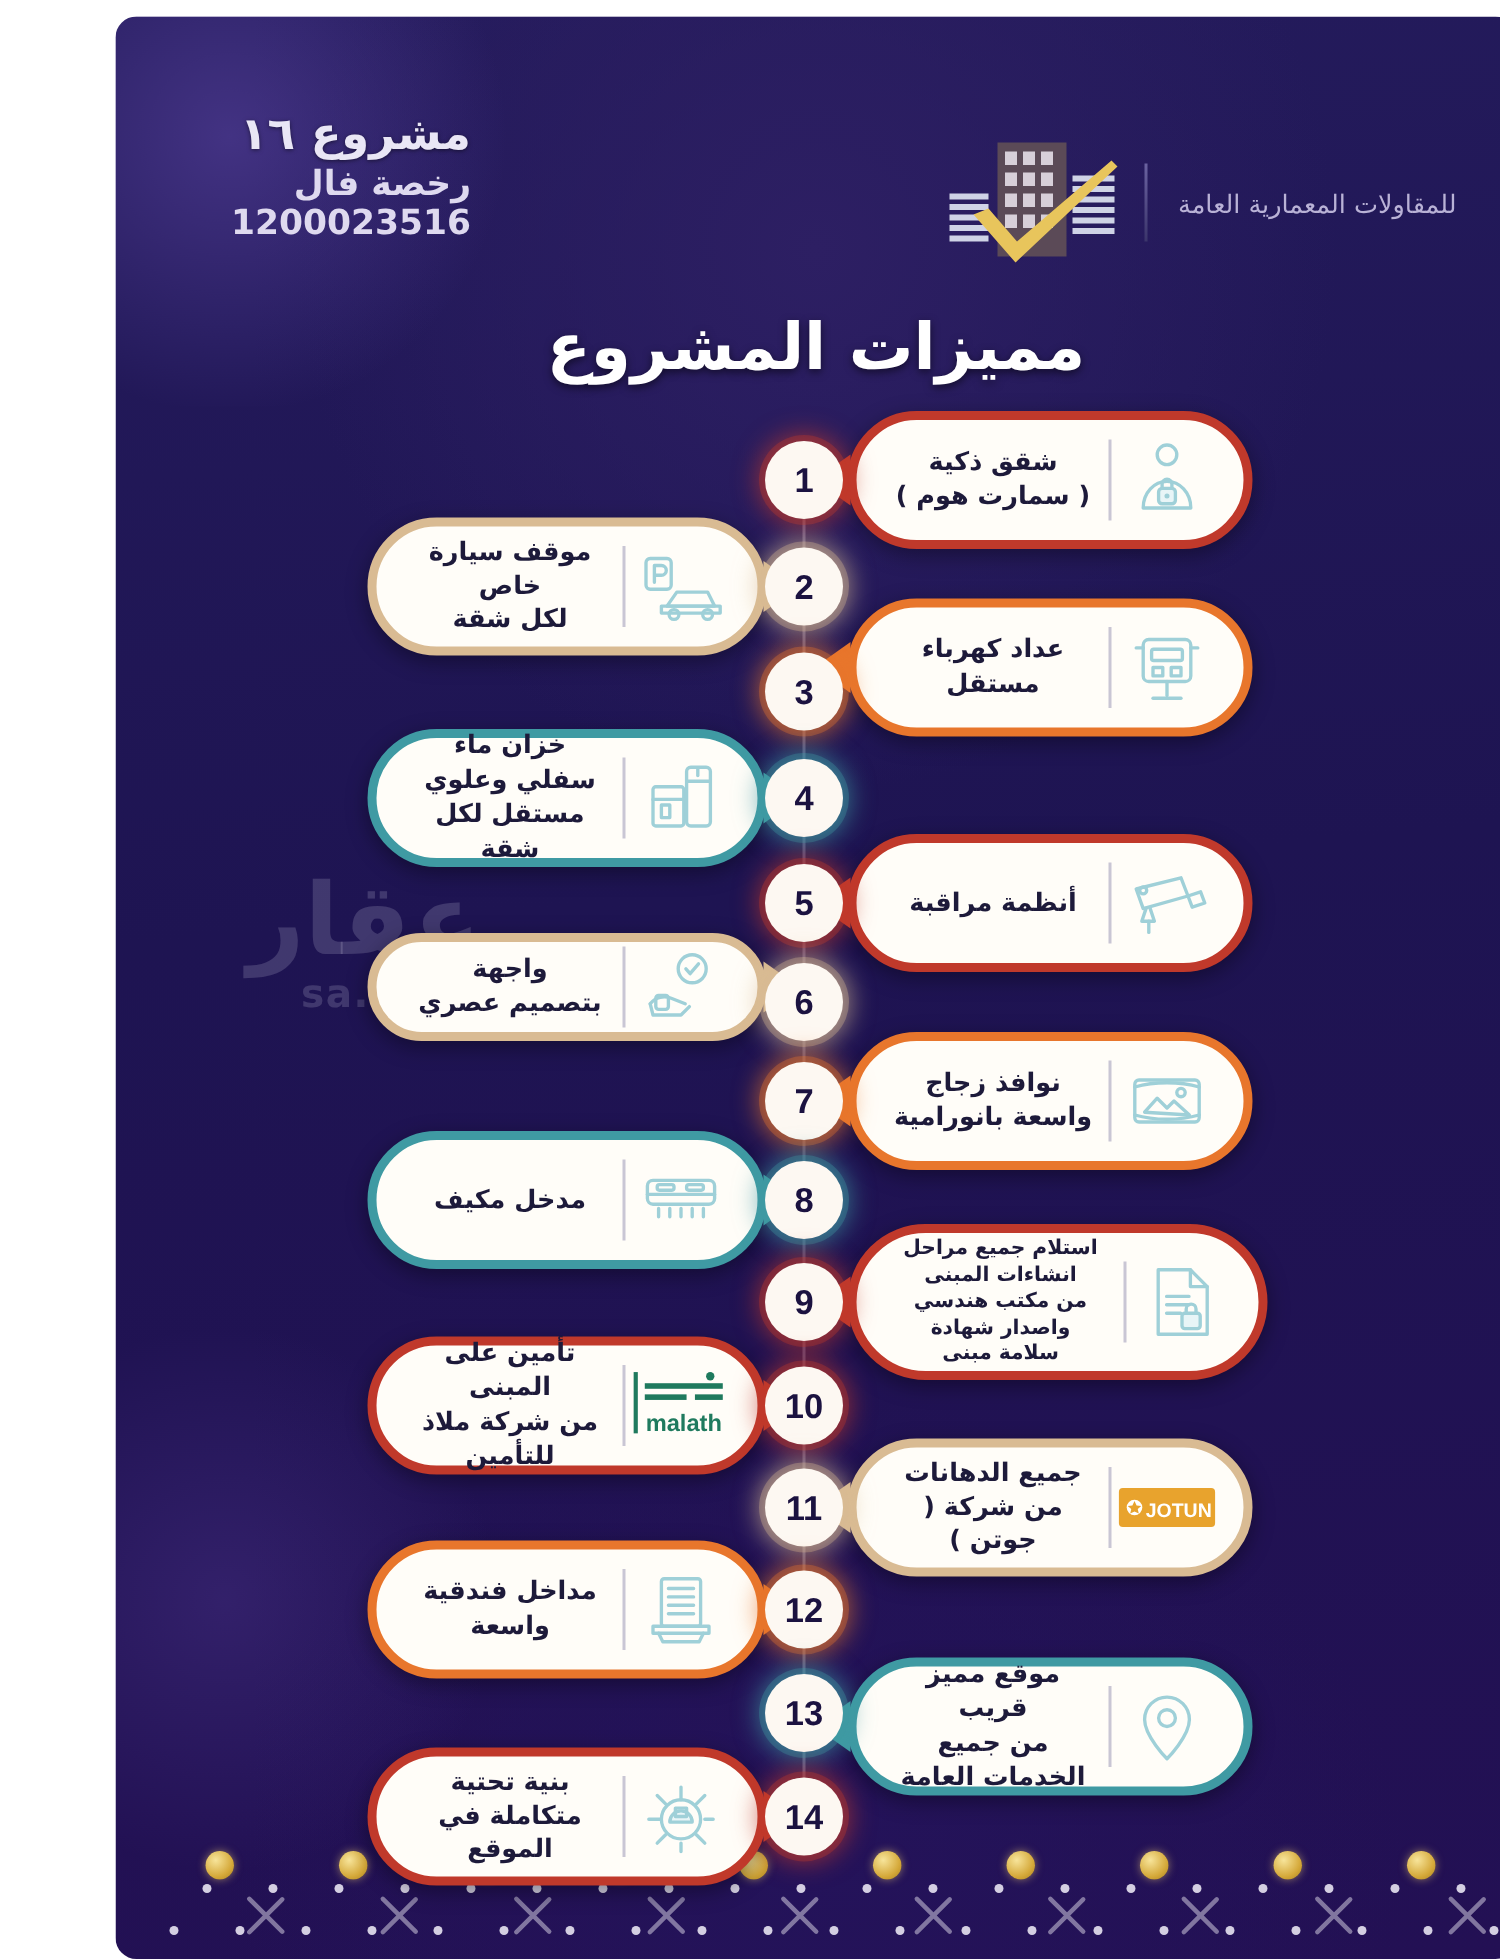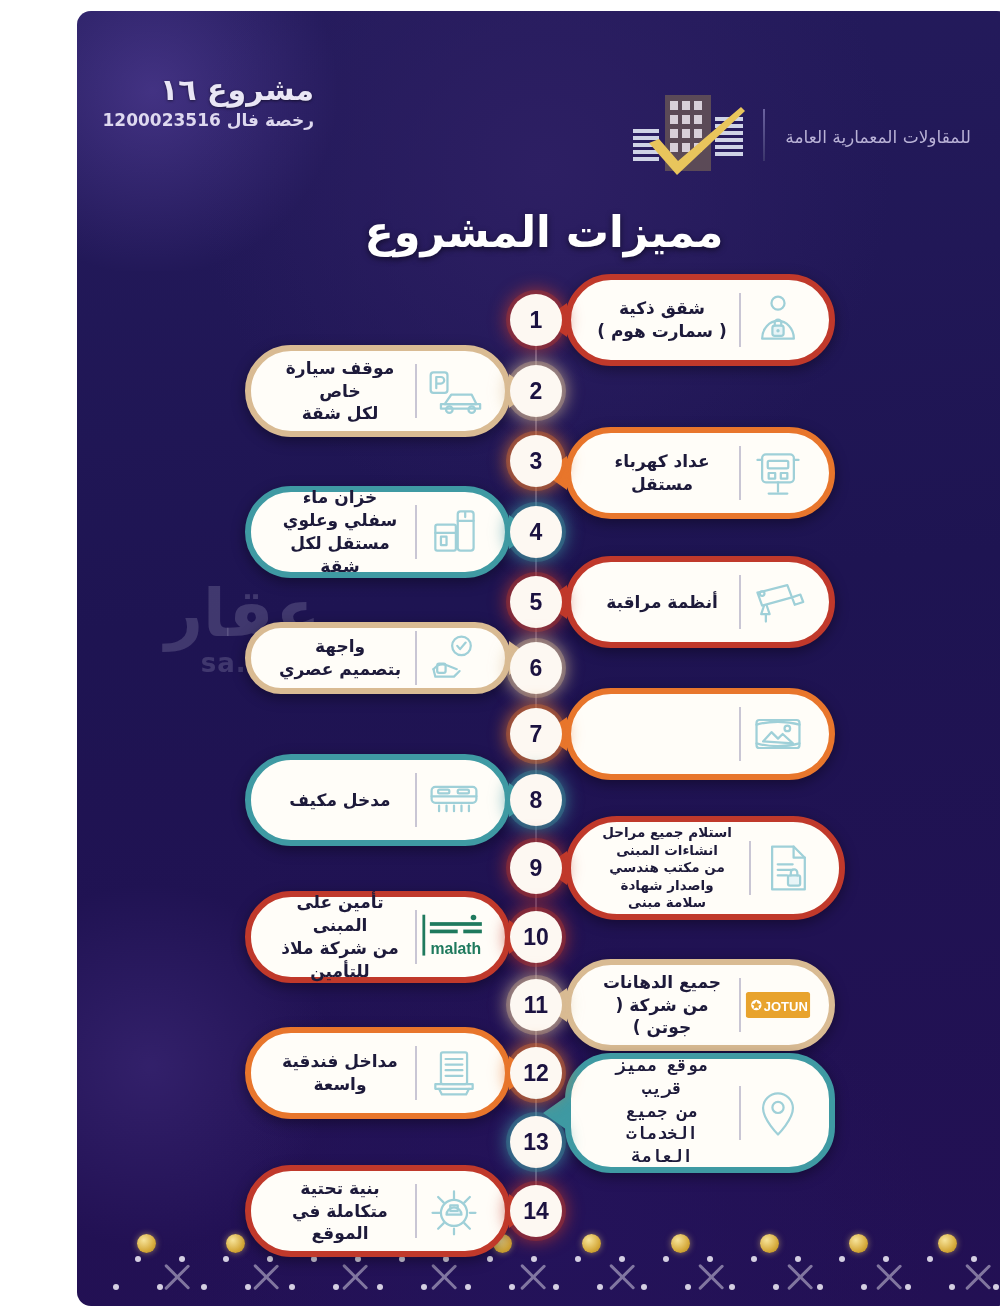--- a/index.html
+++ b/index.html
@@ -67,21 +67,21 @@
   .hdr-name {
     color: #e3c063;
     font-size: 33px;
     font-weight: bold;
     line-height: 1.25;
     margin-top: 2px;
     text-shadow: 0 1px 4px rgba(0,0,0,.55);
   }
   .hdr-license {
     color: #ded9ef;
-    font-size: 17px;
+    font-size: 23px;
     font-weight: bold;
     margin-top: 4px;
     letter-spacing: .3px;
   }
 
   .hdr-logo {
     position: absolute; right: 40px; top: 78px;
     display: flex; align-items: center; gap: 14px;
     direction: rtl;
   }
@@ -343,21 +343,21 @@
               <circle cx="49" cy="50" r="3.5"></circle>
             </svg>
           </div>
           <div class="card-div"></div>
           <div class="card-text">موقف سيارة خاص
 لكل شقة</div>
         </div>
         <div class="node" style="top: 354px; box-shadow: rgba(217, 187, 147, 0.333) 0px 0px 0px 4px, rgba(217, 187, 147, 0.667) 0px 0px 16px 5px;">
           <span>2</span>
         </div>
-        <div class="card right beak-2" style="border-color: rgb(232, 118, 44); top: 416px; height: 92px; left: 488px; width: 270px; --beak: #e8762c;">
+        <div class="card right beak-2" style="border-color: rgb(232, 118, 44); top: 388px; height: 92px; left: 488px; width: 270px; --beak: #e8762c;">
           <div class="card-icon">
             <svg viewBox="0 0 60 60" width="60" height="56" fill="none" stroke="#9fd0d8" stroke-width="2.4" stroke-linecap="round" stroke-linejoin="round">
               <rect x="13" y="10" width="34" height="30" rx="4"></rect>
               <rect x="19" y="17" width="22" height="8" rx="1.5"></rect>
               <rect x="20" y="30" width="7" height="6"></rect>
               <rect x="33" y="30" width="7" height="6"></rect>
               <path d="M30 40v10"></path>
               <path d="M20 52h20"></path>
               <path d="M13 16h-5M47 16h5"></path>
             </svg>
@@ -423,20 +423,22 @@
         <div class="card right beak-6" style="border-color: rgb(232, 118, 44); top: 677px; height: 92px; left: 488px; width: 270px; --beak: #e8762c;">
           <div class="card-icon">
             <svg viewBox="0 0 60 60" width="60" height="56" fill="none" stroke="#9fd0d8" stroke-width="2.4" stroke-linecap="round" stroke-linejoin="round">
               <rect x="7" y="15" width="46" height="30" rx="3"></rect>
               <path d="M7 20c14-4 32-4 46 0M7 40c14 4 32 4 46 0"></path>
               <path d="M14 38l9-10 7 7 5-5 11 10z"></path>
               <circle cx="40" cy="24" r="3"></circle>
             </svg>
           </div>
           <div class="card-div"></div>
+          <div class="card-text">نوافذ زجاج
+واسعة بانورامية</div>
         </div>
         <div class="node" style="top: 697px; box-shadow: rgba(232, 118, 44, 0.333) 0px 0px 0px 4px, rgba(232, 118, 44, 0.667) 0px 0px 16px 5px;">
           <span>7</span>
         </div>
         <div class="card left beak-7" style="border-color: rgb(63, 154, 163); top: 743px; height: 92px; left: 168px; width: 266px; --beak: #3f9aa3;">
           <div class="card-icon">
             <svg viewBox="0 0 60 60" width="60" height="56" fill="none" stroke="#9fd0d8" stroke-width="2.4" stroke-linecap="round" stroke-linejoin="round">
               <rect x="6" y="16" width="48" height="17" rx="4"></rect>
               <path d="M6 26h48"></path>
               <rect x="13" y="19" width="12" height="4" rx="1.5"></rect>
@@ -514,21 +516,21 @@
               <path d="M10 42h40v5H10z"></path>
               <path d="M14 47l3 6h26l3-6"></path>
             </svg>
           </div>
           <div class="card-div"></div>
           <div class="card-text">مداخل فندقية واسعة</div>
         </div>
         <div class="node" style="top: 1036px; box-shadow: rgba(232, 118, 44, 0.333) 0px 0px 0px 4px, rgba(232, 118, 44, 0.667) 0px 0px 16px 5px;">
           <span>12</span>
         </div>
-        <div class="card right beak-12" style="border-color: rgb(63, 154, 163); top: 1042px; height: 120px; left: 488px; width: 270px; font-family: Liberation Mono, monospace; --beak: #3f9aa3;">
+        <div class="card right beak-12" style="border-color: rgb(63, 154, 163); top: 1094px; height: 92px; left: 488px; width: 270px; --beak: #3f9aa3;">
           <div class="card-icon">
             <svg viewBox="0 0 60 60" width="60" height="56" fill="none" stroke="#9fd0d8" stroke-width="2.4" stroke-linecap="round" stroke-linejoin="round">
               <path d="M30 53s16-16 16-28a16 16 0 10-32 0c0 12 16 28 16 28z"></path>
               <circle cx="30" cy="24" r="6"></circle>
             </svg>
           </div>
           <div class="card-div"></div>
           <div class="card-text">موقع مميز قريب
 من جميع
 الخدمات العامة</div>

